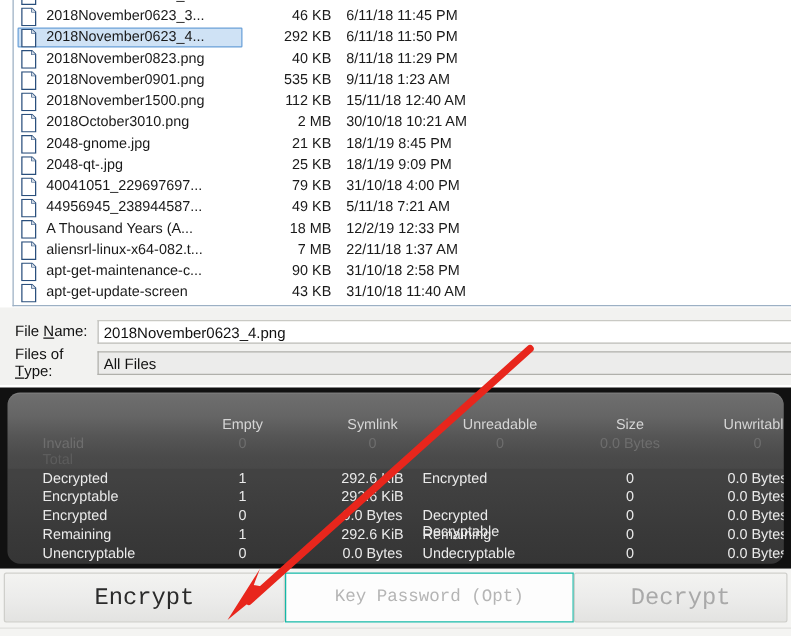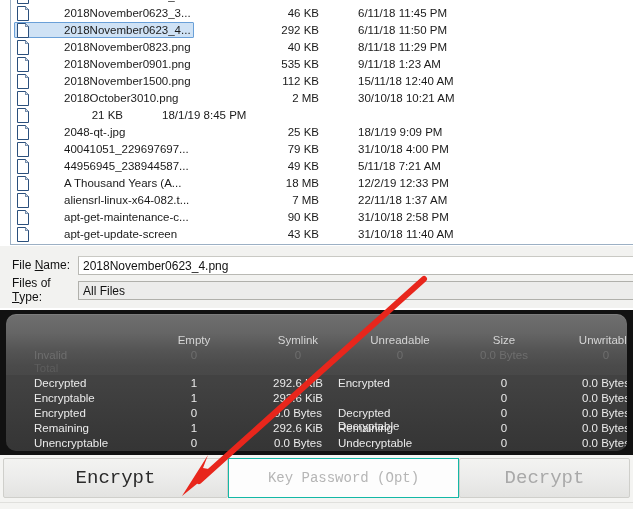--- a/index.html
+++ b/index.html
@@ -17,21 +17,21 @@
     background:#ffffff;overflow:hidden;
   }
   .filelist-frame{
     position:absolute;left:10px;top:-12px;right:0;bottom:1px;
     border:1px solid #9cb0c4;border-right:none;border-top:none;
     background:#ffffff;overflow:hidden;
   }
   .frow{
     position:relative;height:17px;line-height:17px;
     display:flex;align-items:center;
-    font-size:11.5px;color:#1a1a1a;white-space:nowrap;gap:27px;
+    font-size:11.5px;color:#1a1a1a;white-space:nowrap;
   }
   .frow .fico{
     width:15px;min-width:15px;height:15px;margin-left:5px;margin-right:5px;
     position:relative;display:inline-block;
   }
   .fico svg{display:block;}
   .frow .fname{
     flex:0 0 auto;width:168px;overflow:hidden;text-overflow:ellipsis;
     padding-left:1px;
   }
@@ -220,20 +220,21 @@
           <span class="fdate">30/10/18 10:21 AM</span>
         </div>
         <div class="frow">
           <span class="fico">
             <svg width="15" height="15" viewBox="0 0 15 15">
               <path d="M1.5 0.5 H9.5 L12.5 3.5 V14.5 H1.5 Z" fill="#ffffff" stroke="#2a4f7c" stroke-width="1"></path>
               <path d="M9.5 0.5 L9.5 3.5 L12.5 3.5" fill="none" stroke="#2a4f7c" stroke-width="1"></path>
               <path d="M9.5 0.6 L12.4 3.5 L9.6 3.5 Z" fill="#cfd8e4"></path>
             </svg>
           </span>
+          <span class="fname">2048-gnome.jpg</span>
           <span class="fsize">21 KB</span>
           <span class="fdate">18/1/19 8:45 PM</span>
         </div>
         <div class="frow">
           <span class="fico">
             <svg width="15" height="15" viewBox="0 0 15 15">
               <path d="M1.5 0.5 H9.5 L12.5 3.5 V14.5 H1.5 Z" fill="#ffffff" stroke="#2a4f7c" stroke-width="1"></path>
               <path d="M9.5 0.5 L9.5 3.5 L12.5 3.5" fill="none" stroke="#2a4f7c" stroke-width="1"></path>
               <path d="M9.5 0.6 L12.4 3.5 L9.6 3.5 Z" fill="#cfd8e4"></path>
             </svg>

